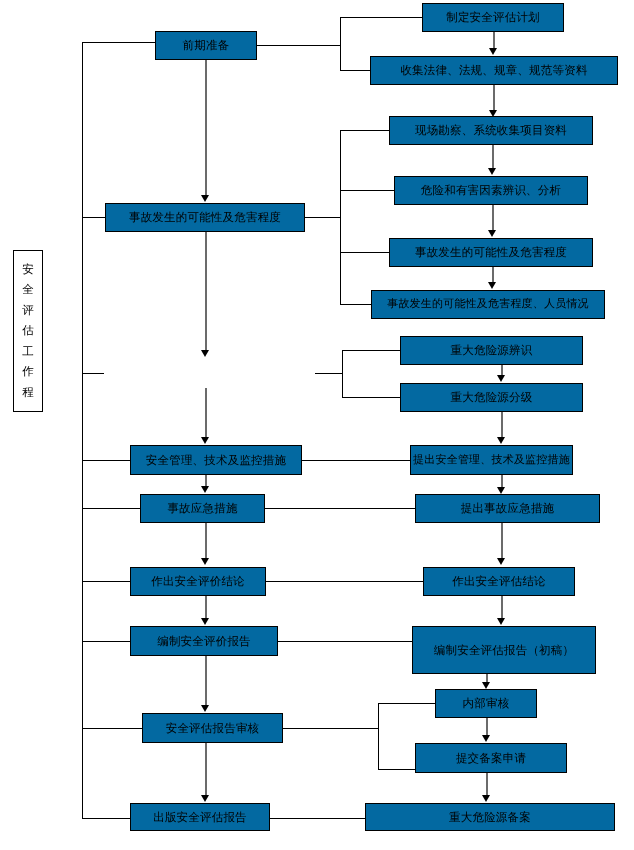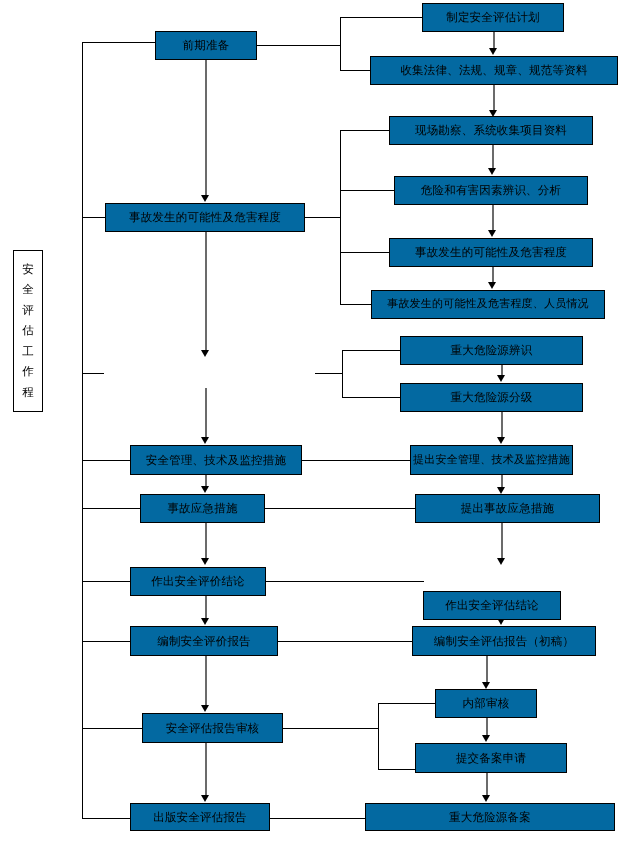--- a/index.html
+++ b/index.html
@@ -209,35 +209,35 @@
   <div class="ag" style="left:205px; top:523px; height:35px;"></div>
   <div class="ag-head" style="left:201px; top:558px;"></div>
 
   <div class="ag" style="left:501px; top:523px; height:35px;"></div>
   <div class="ag-head" style="left:497px; top:558px;"></div>
 
   <div class="node" style="left:130px; top:567px; width:136px; height:29px;">
     <span>作出安全评价结论</span>
   </div>
   <div class="h" style="left:266px; top:581px; width:158px;"></div>
-  <div class="node" style="left:423px; top:567px; width:138px; height:29px;margin-top:24px;">
+  <div class="node" style="left:423px; top:567px; width:152px; height:29px;">
     <span>作出安全评估结论</span>
   </div>
 
   <div class="ag" style="left:205px; top:596px; height:22px;"></div>
   <div class="ag-head" style="left:201px; top:618px;"></div>
 
   <div class="ag" style="left:501px; top:596px; height:22px;"></div>
   <div class="ag-head" style="left:497px; top:618px;"></div>
 
   <div class="node" style="left:130px; top:626px; width:148px; height:30px;">
     <span>编制安全评价报告</span>
   </div>
   <div class="h" style="left:278px; top:641px; width:135px;"></div>
-  <div class="node" style="left:412px; top:626px; width:184px; height:30px;">
+  <div class="node" style="left:412px; top:626px; width:184px; height:48px;">
     <span>编制安全评估报告（初稿）</span>
   </div>
 
   <div class="ag" style="left:205px; top:656px; height:49px;"></div>
   <div class="ag-head" style="left:201px; top:705px;"></div>
 
   <div class="ag" style="left:486px; top:656px; height:26px;"></div>
   <div class="ag-head" style="left:482px; top:682px;"></div>
 
   <div class="node" style="left:142px; top:713px; width:141px; height:30px;">

